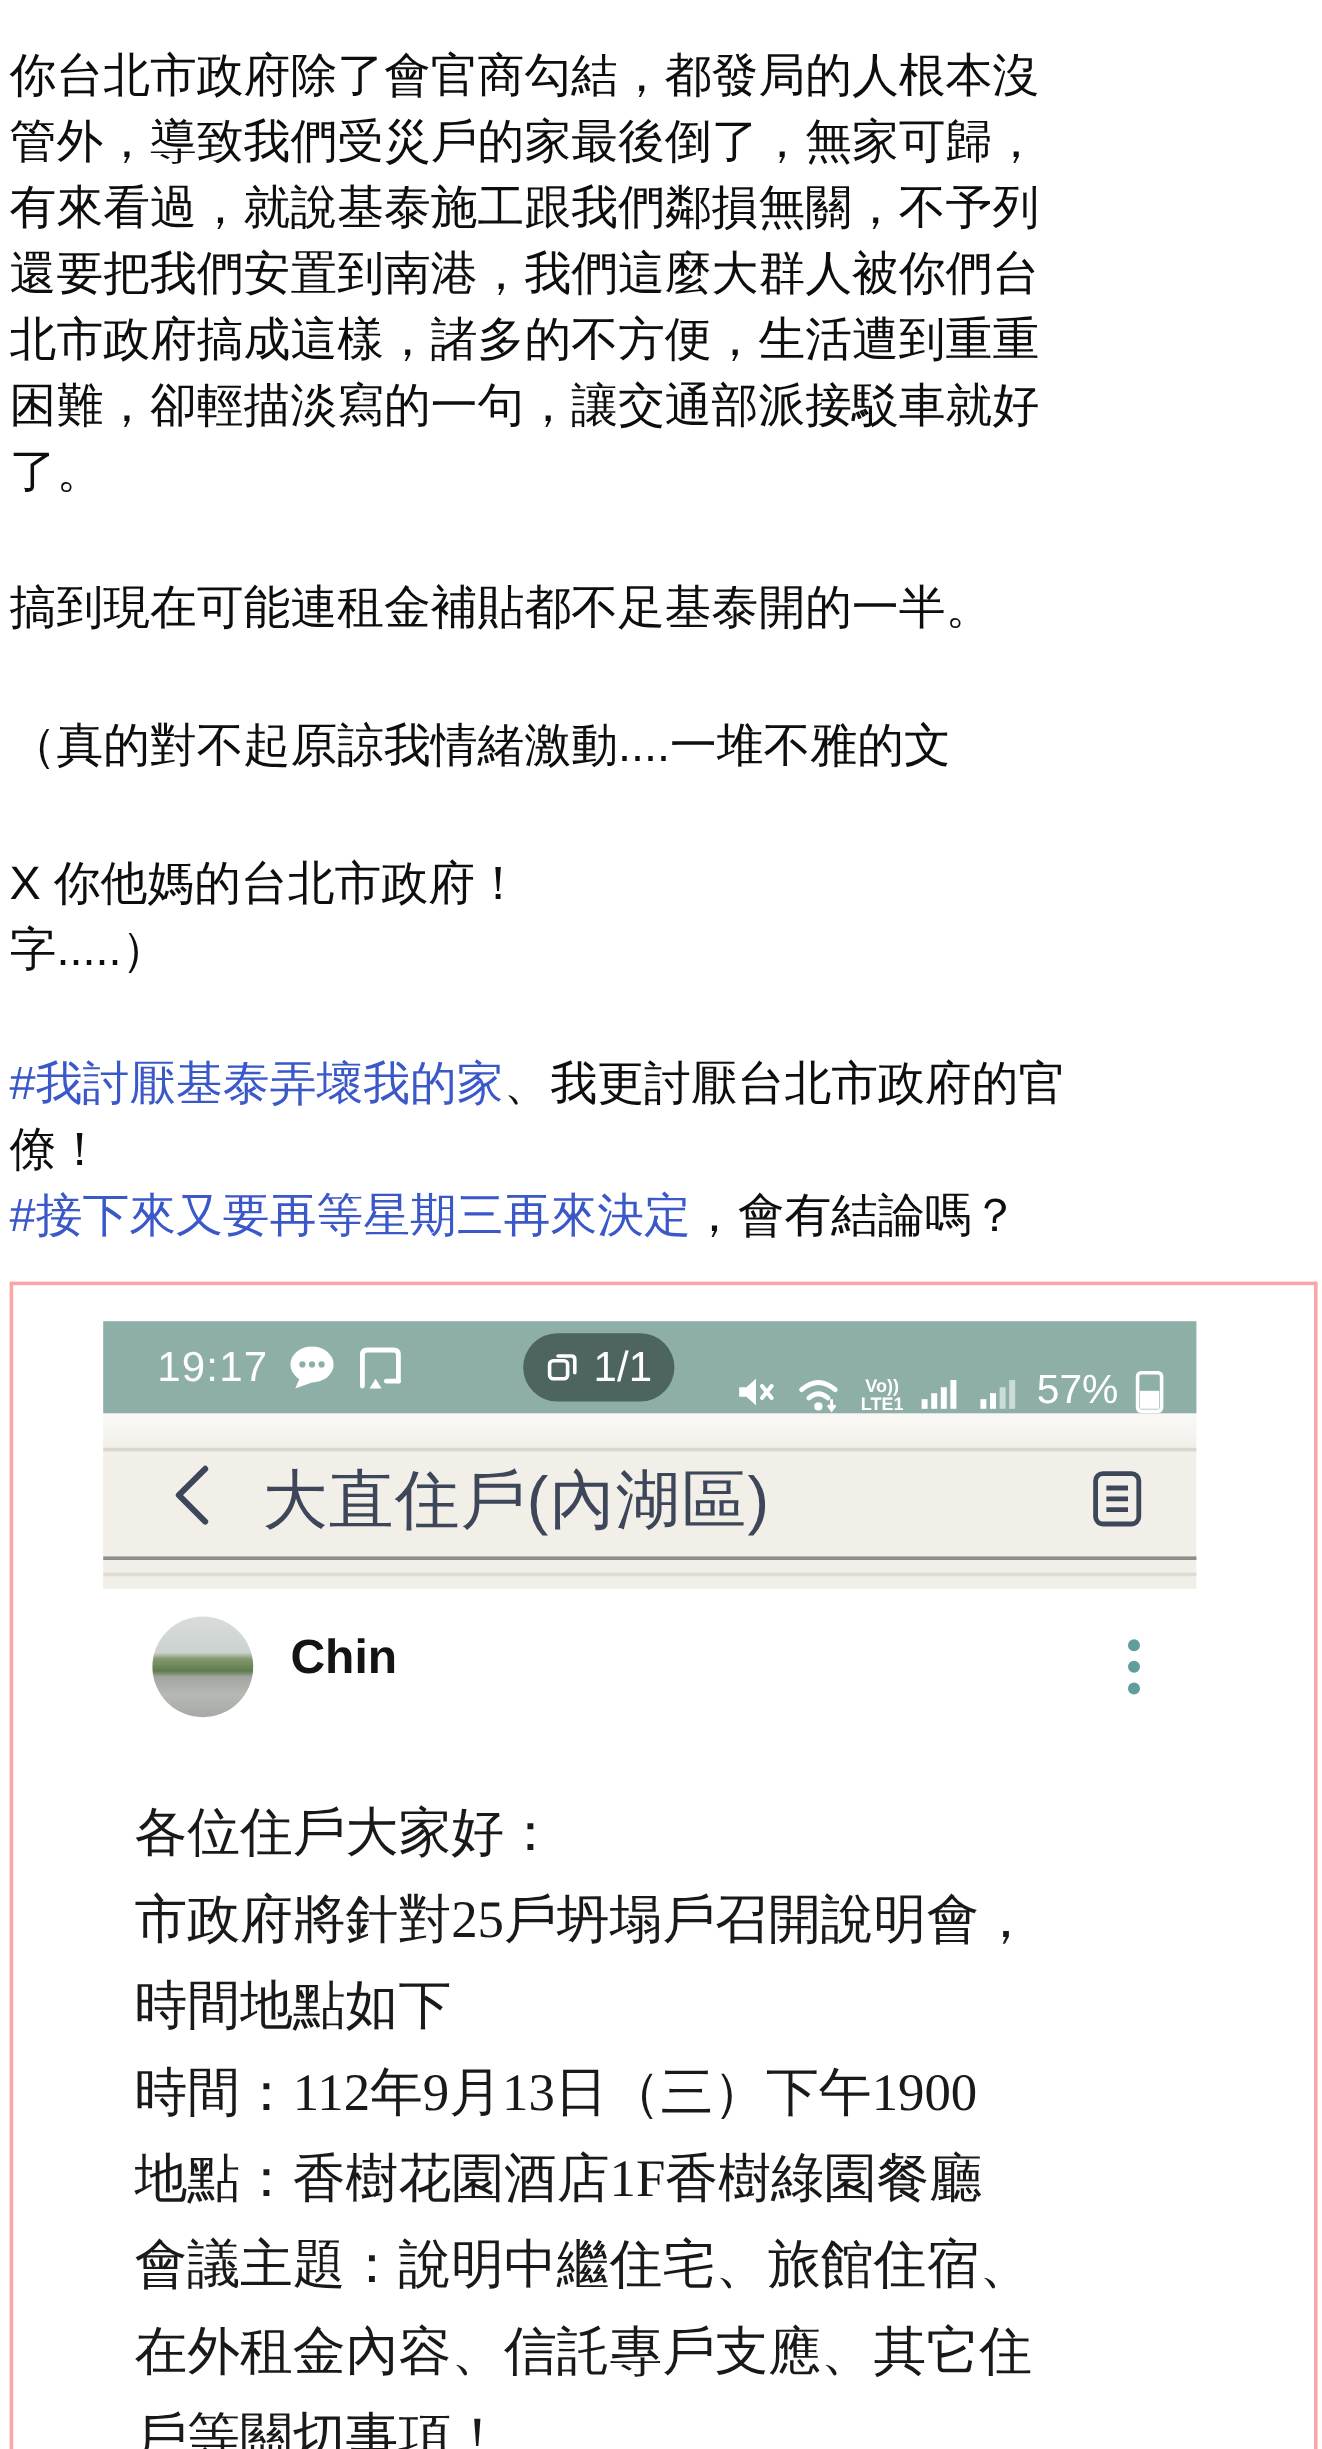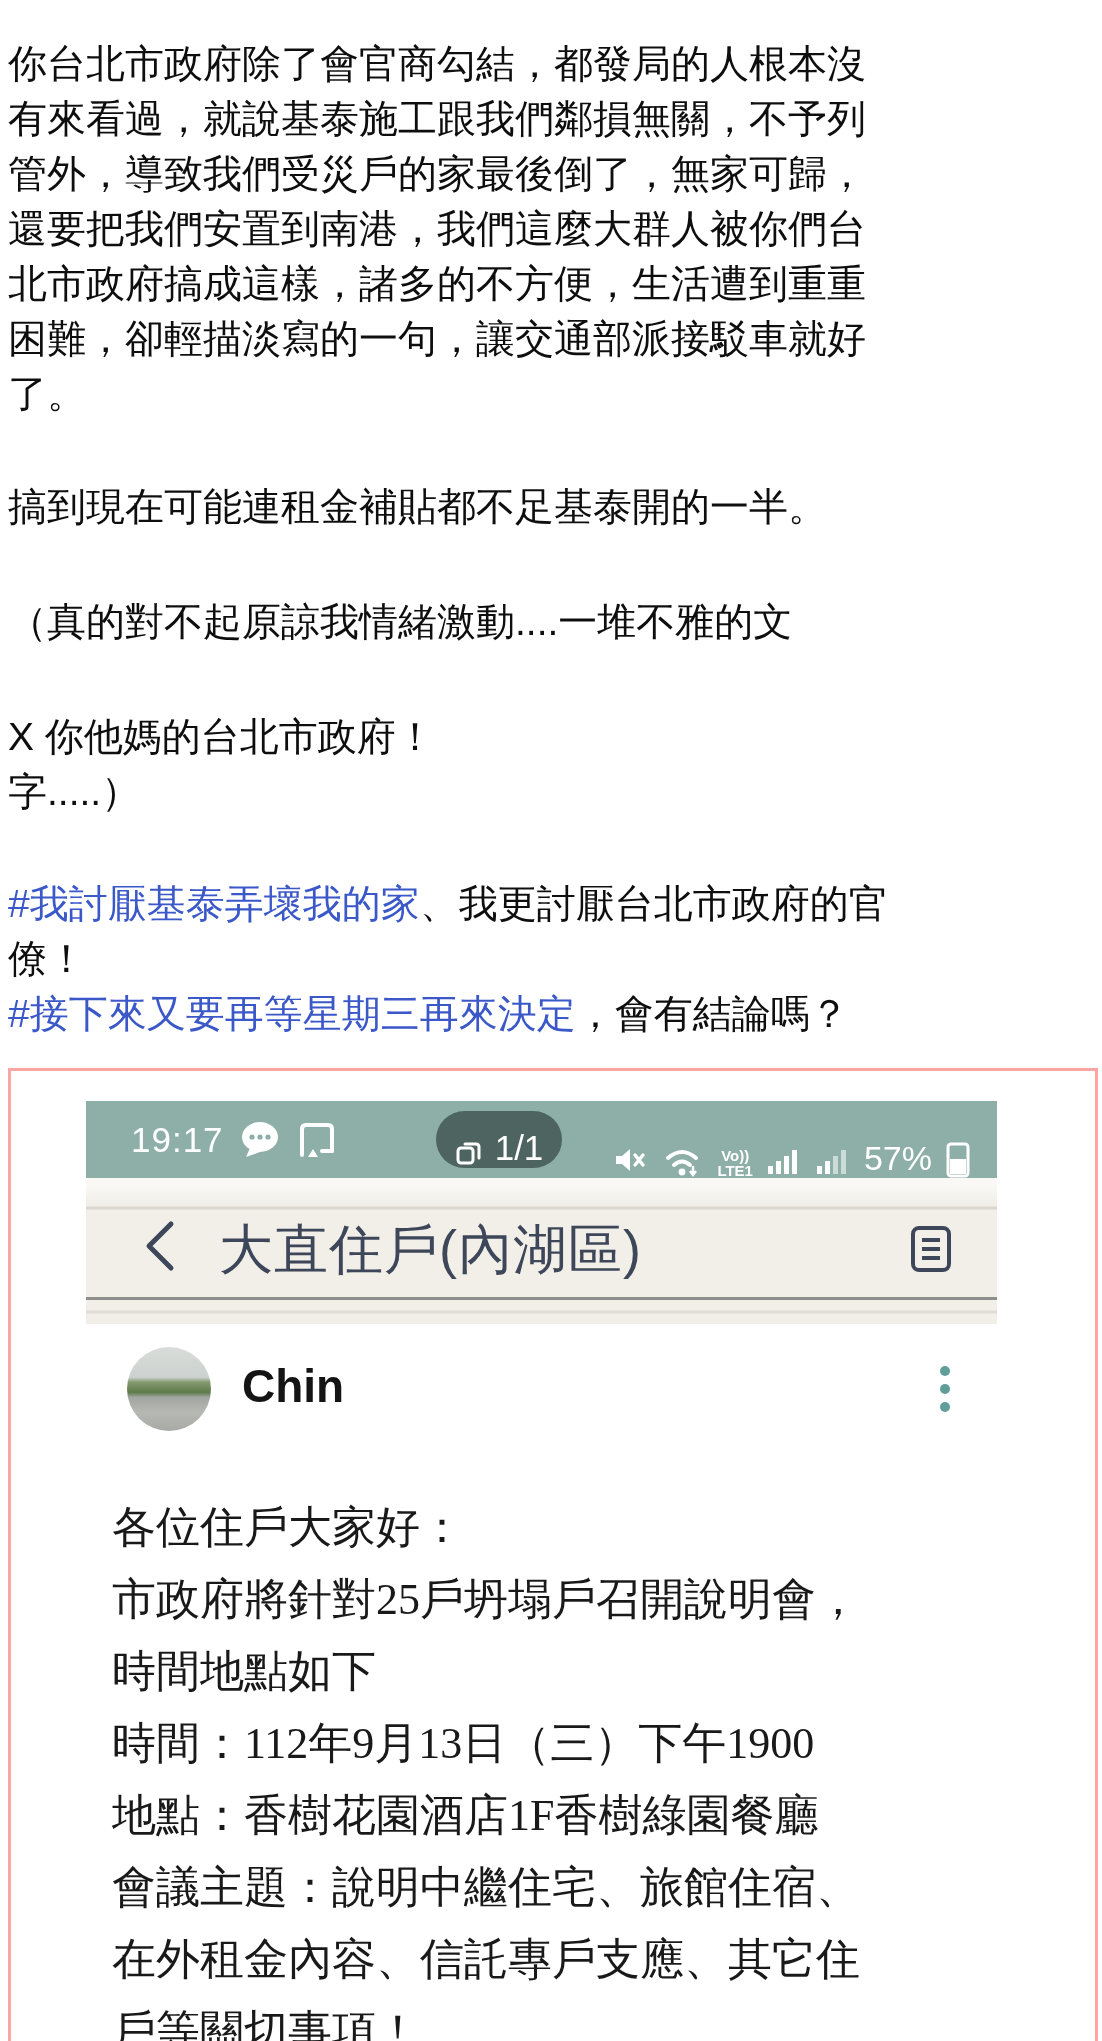--- a/index.html
+++ b/index.html
@@ -25,21 +25,21 @@
   .shot *{box-sizing:border-box;}
   
   .sbar{
     position:absolute;left:75px;top:30px;width:911px;height:77px;
     background:#8dafa8;display:flex;align-items:center;color:#fff;
   }
   .sbar .time{margin-left:45px;font-size:35px;letter-spacing:1px;}
   .sbar .licons{display:flex;align-items:center;gap:12px;margin-left:14px;}
   .pill{
     position:absolute;left:350px;top:10px;width:126px;height:57px;border-radius:30px;
-    background:#4d6461;display:flex;align-items:flex-end;justify-content:center;gap:12px;
+    background:#4d6461;display:flex;align-items:center;justify-content:center;gap:12px;
     font-size:35px;color:#fff;
   }
   .rgrp{position:absolute;right:26px;top:0;height:77px;display:flex;align-items:flex-end;gap:13px;}
   .netlbl{display:flex;flex-direction:column;align-items:center;line-height:15px;font-size:15px;font-weight:bold;}
   .pct{font-size:34px;}
   
   .wood{
     position:absolute;left:75px;top:107px;width:911px;height:146px;
     background:
       linear-gradient(180deg, rgba(255,255,255,.55) 0 8px, rgba(0,0,0,0) 26px),
@@ -52,34 +52,34 @@
   .htitle{
     position:absolute;left:133px;top:36px;font-size:54px;color:#3e4759;
     font-weight:500;white-space:nowrap;letter-spacing:1px;
   }
   .hmenu{position:absolute;left:821px;top:46px;}
   
   .avatar{
     position:absolute;left:116px;top:276px;width:84px;height:84px;border-radius:50%;
     background:linear-gradient(180deg,#d8dcda 0%,#ccd2cf 36%,#85996e 42%,#5e7b4b 54%,#a2a6a1 60%,#b6b8b4 78%,#a7a9a5 100%);
   }
-  .sender{position:absolute;left:231px;top:288px;font-size:46px;font-weight:700;color:#141414;}
+  .sender{position:absolute;left:231px;top:288px;font-size:40px;font-weight:700;color:#141414;}
   .vdots{position:absolute;left:929px;top:295px;display:flex;flex-direction:column;gap:8px;}
   .vdots span{width:10px;height:10px;border-radius:50%;background:#5f9e9a;display:block;}
   .msg{position:absolute;left:101px;top:421px;font-size:44px;line-height:72px;color:#191919;}
   .msg .ln{white-space:nowrap;font-family:Liberation Serif, serif;}
   svg{display:block;}
 </style>
 </head>
 <body>
 
 <div class="post">
   <div class="ln">你台北市政府除了會官商勾結，都發局的人根本沒</div>
+  <div class="ln">管外，導致我們受災戶的家最後倒了，無家可歸，</div>
   <div class="ln">有來看過，就說基泰施工跟我們鄰損無關，不予列</div>
-  <div class="ln">管外，導致我們受災戶的家最後倒了，無家可歸，</div>
   <div class="ln">還要把我們安置到南港，我們這麼大群人被你們台</div>
   <div class="ln">北市政府搞成這樣，諸多的不方便，生活遭到重重</div>
   <div class="ln">困難，卻輕描淡寫的一句，讓交通部派接駁車就好</div>
   <div class="ln">了。</div>
 
   <div class="ln m58">搞到現在可能連租金補貼都不足基泰開的一半。</div>
 
   <div class="ln m60">（真的對不起原諒我情緒激動....一堆不雅的文</div>
 
   <div class="ln m60">X 你他媽的台北市政府！</div>

